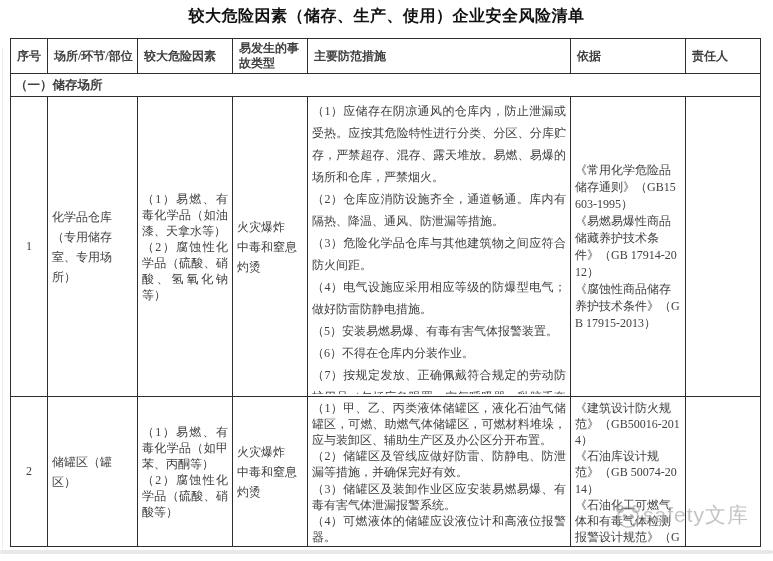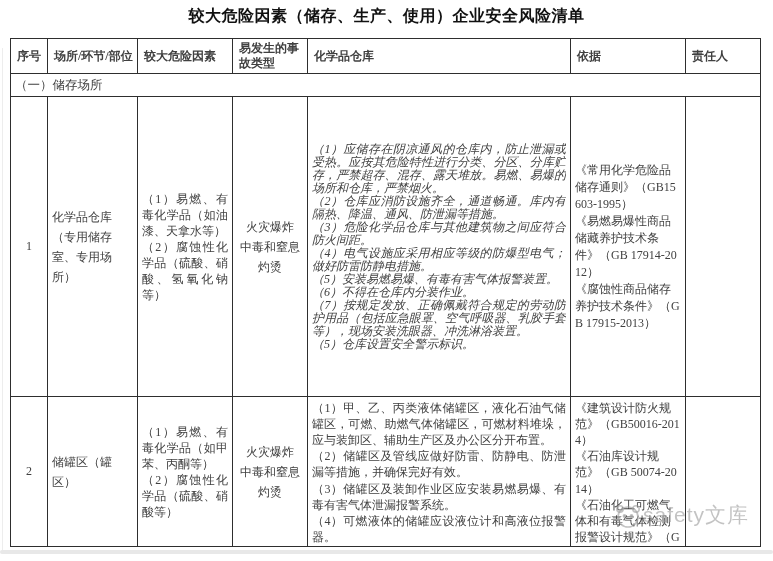--- a/index.html
+++ b/index.html
@@ -18,29 +18,29 @@
     font-size:12px;color:#404040;border-radius:12px;
   }
   .risk-table th,.risk-table td{
     border:1px solid #2e2e2e;padding:2px 4px;vertical-align:middle;
     overflow:hidden;word-break:break-all;
   }
   .risk-table th{
     font-weight:bold;text-align:left;padding-left:6px;height:30px;
     font-size:12px;line-height:15px;
   }
-  .section-cell{font-weight:normal;height:18px;padding-left:6px;font-size:12.5px;}
+  .section-cell{font-weight:bold;height:18px;padding-left:6px;font-size:12.5px;}
   tr.data-row-1{height:300px;}
   tr.data-row-2{height:150px;}
   .c-no{text-align:center;}
   .c-place{text-align:left;line-height:20px;padding:2px 5px;}
   .c-haz{padding:2px 5px;line-height:16px;text-align:justify;}
-  .c-acc{text-align:center;line-height:20px;margin-top:40px;}
+  .c-acc{line-height:20px;margin-top:40px;}
   .c-meas{vertical-align:top;text-align:justify;padding:2px 4px;}
-  .r1-meas{line-height:13px;font-style:italic;}
+  .r1-meas{line-height:22px;}
   .r2-meas{line-height:16.2px;}
   .c-basis{padding:2px 3px;text-align:left;}
   .r1-basis{line-height:17px;}
   .r2-basis{vertical-align:top;line-height:16.2px;}
   .clamp-300{max-height:294px;overflow:hidden;}
   .clamp-150{max-height:144px;overflow:hidden;}
   p.para{margin:0;padding:0;}
   .watermark{
     position:absolute;left:614px;top:500px;z-index:5;display:flex;align-items:flex-end;
     color:rgba(158,158,158,0.62);pointer-events:none;
@@ -72,21 +72,21 @@
       <col style="width:263px">
       <col style="width:115px">
     <col style="width:75px">
   </colgroup>
   <tbody>
     <tr>
       <th>序号</th>
       <th>场所/环节/部位</th>
       <th>较大危险因素</th>
       <th>易发生的事故类型</th>
-      <th>化学品仓库</th>
+      <th>主要防范措施</th>
       <th>依据</th>
       <th>责任人</th>
     </tr>
     <tr>
       <td class="section-cell" colspan="7">（一）储存场所</td>
     </tr>
 
     <tr class="data-row-1">
       <td class="c-no">1</td>
       <td class="c-place">化学品仓库（专用储存室、专用场所）</td>

